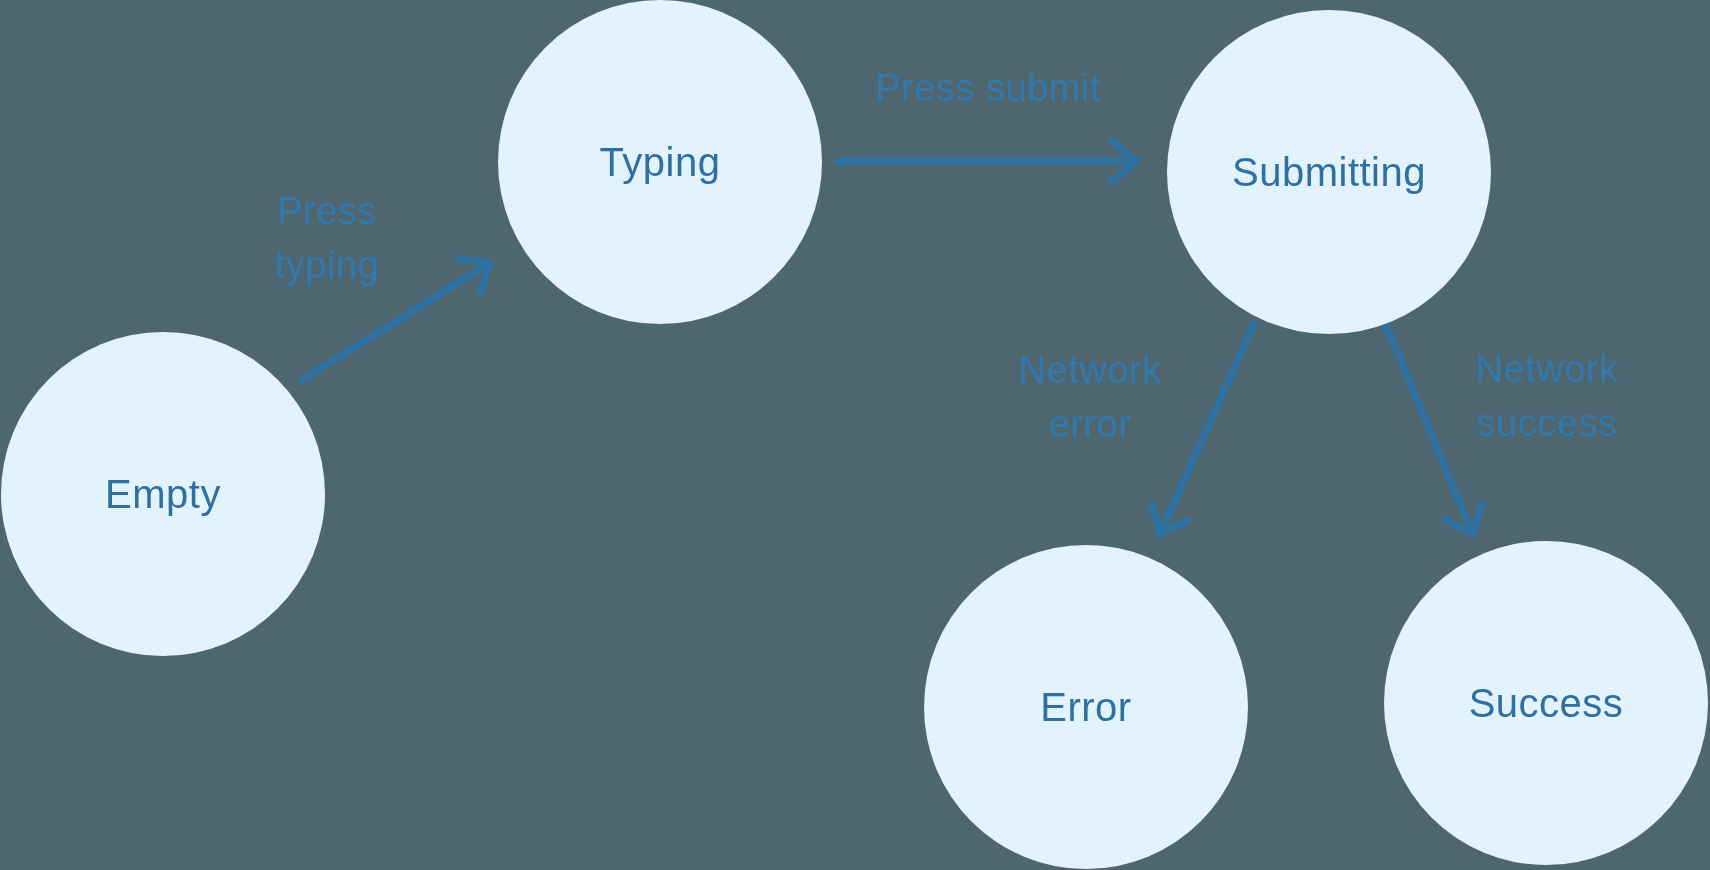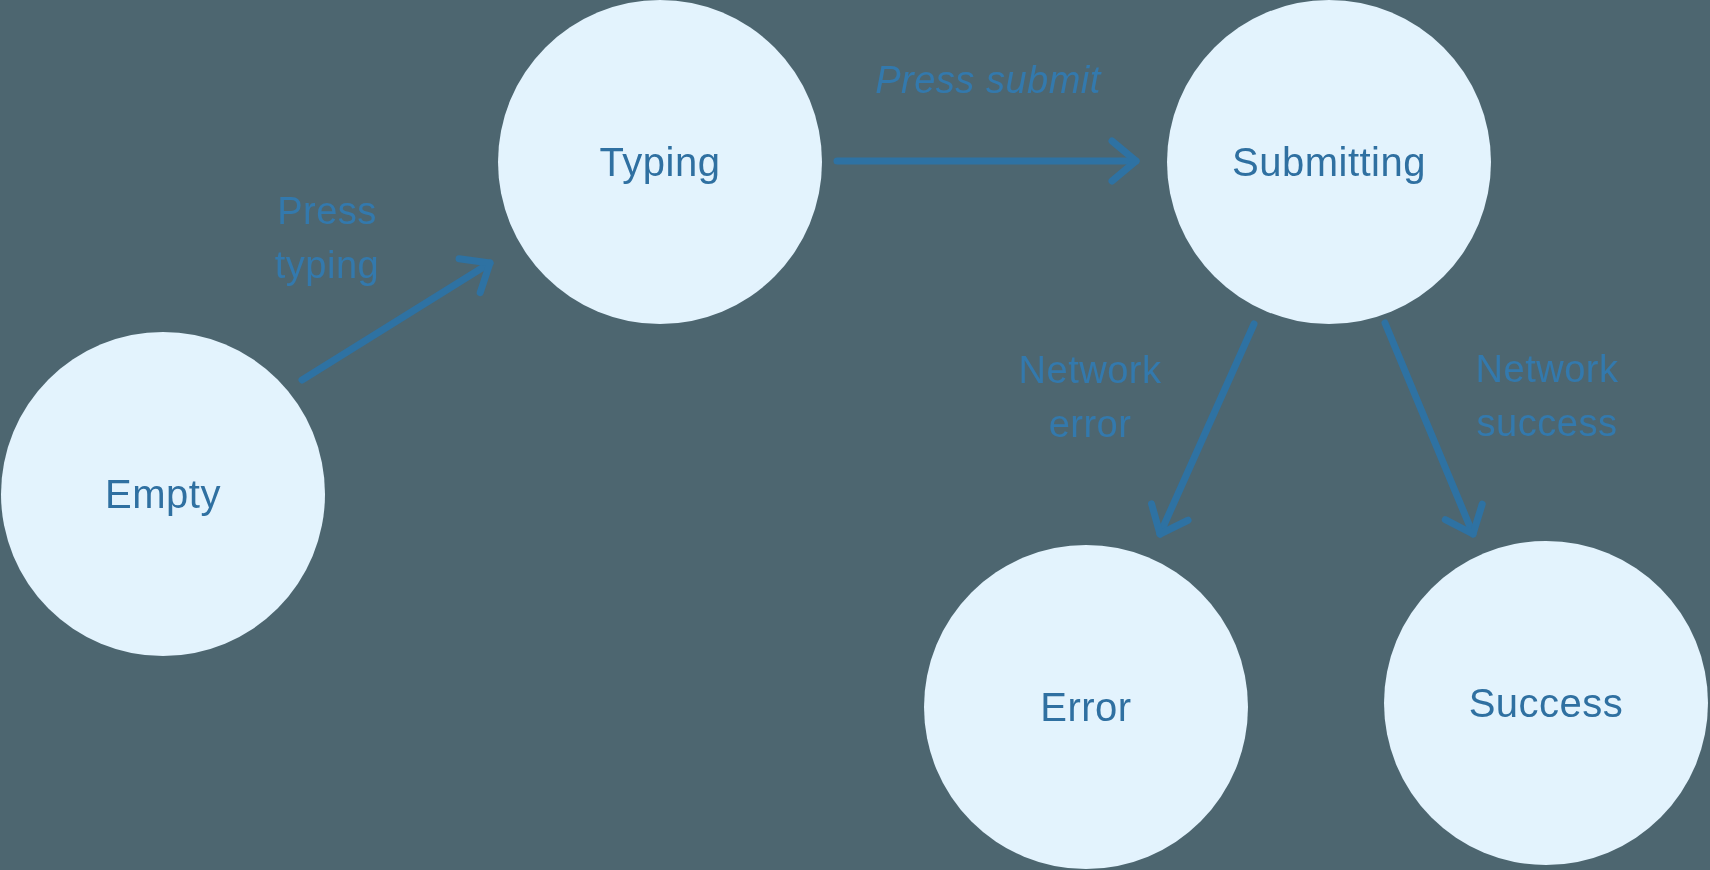--- a/index.html
+++ b/index.html
@@ -34,37 +34,37 @@
   }
   .node-label {
     color: #2F70A1;
     font-size: 40px;
     font-weight: 500;
     letter-spacing: 0.5px;
     white-space: nowrap;
   }
   .node-empty      { left: 1px;    top: 332px; }
   .node-typing     { left: 498px;  top: 0px;   }
-  .node-submitting { left: 1167px; top: 0; text-align: center;   }
+  .node-submitting { left: 1167px; top: 10px; text-align: center;   }
   .node-error      { left: 924px;  top: 545px; }
   .node-success    { left: 1384px; top: 541px; }
 
   .edge-label {
     position: absolute;
     transform: translate(-50%, -50%);
     color: #3379AD;
     font-size: 38px;
     font-weight: 500;
     line-height: 54px;
     text-align: center;
     white-space: nowrap;
     letter-spacing: 0.5px;
   }
   .label-start-typing    { left: 327px;  top: 238px; }
-  .label-press-submit    { left: 988px;  top: 80px; font-style: italic;  }
+  .label-press-submit    { left: 988px;  top: 88px;  }
   .label-network-error   { left: 1090px; top: 397px; }
   .label-network-success { left: 1547px; top: 396px; }
 </style>
 </head>
 <body>
 
 <div class="canvas">
 
   <svg class="edges-layer" width="1710" height="870" viewBox="0 0 1710 870" xmlns="http://www.w3.org/2000/svg">
     <defs>

